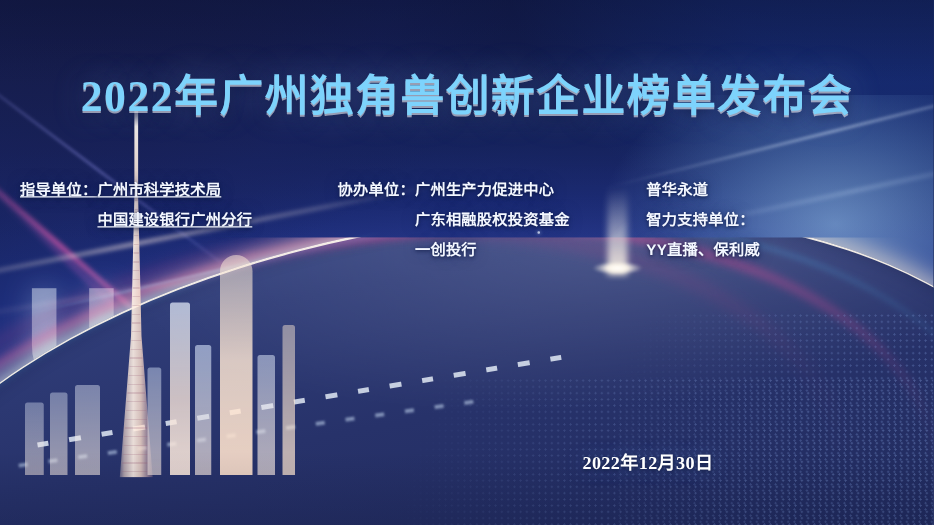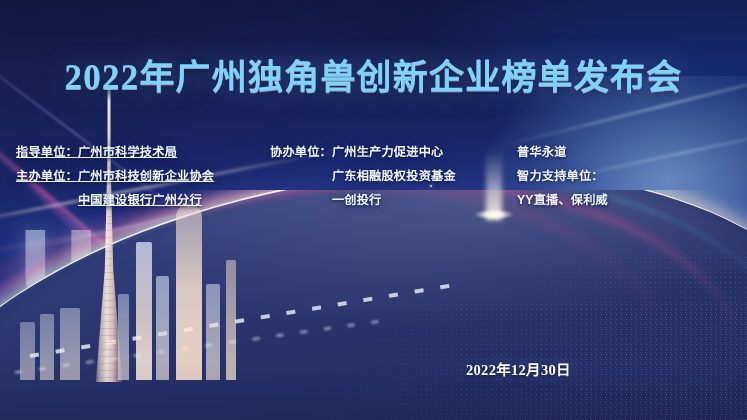--- a/index.html
+++ b/index.html
@@ -478,24 +478,20 @@
 
   <div class="title">2022年广州独角兽创新企业榜单发布会</div>
 
   <div class="credits">
 
     <div class="col col-a">
       <div class="crow">
         <span class="lbl">指导单位：</span>
         <span class="val">广州市科学技术局</span>
       </div>
-      <div class="crow">
-        <span class="lbl">主办单位：</span>
-        <span class="val">广州市科技创新企业协会</span>
-      </div>
       <div class="crow indent">
         <span class="lbl">主办单位：</span>
         <span class="val">中国建设银行广州分行</span>
       </div>
     </div>
 
     <div class="col col-b">
       <div class="crow">
         <span class="lbl">协办单位：</span>
         <span class="val">广州生产力促进中心</span>

